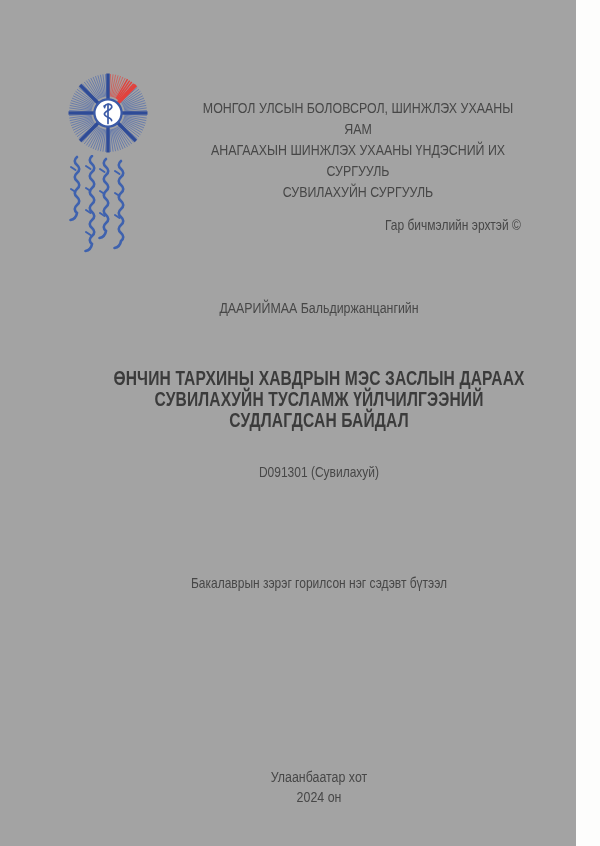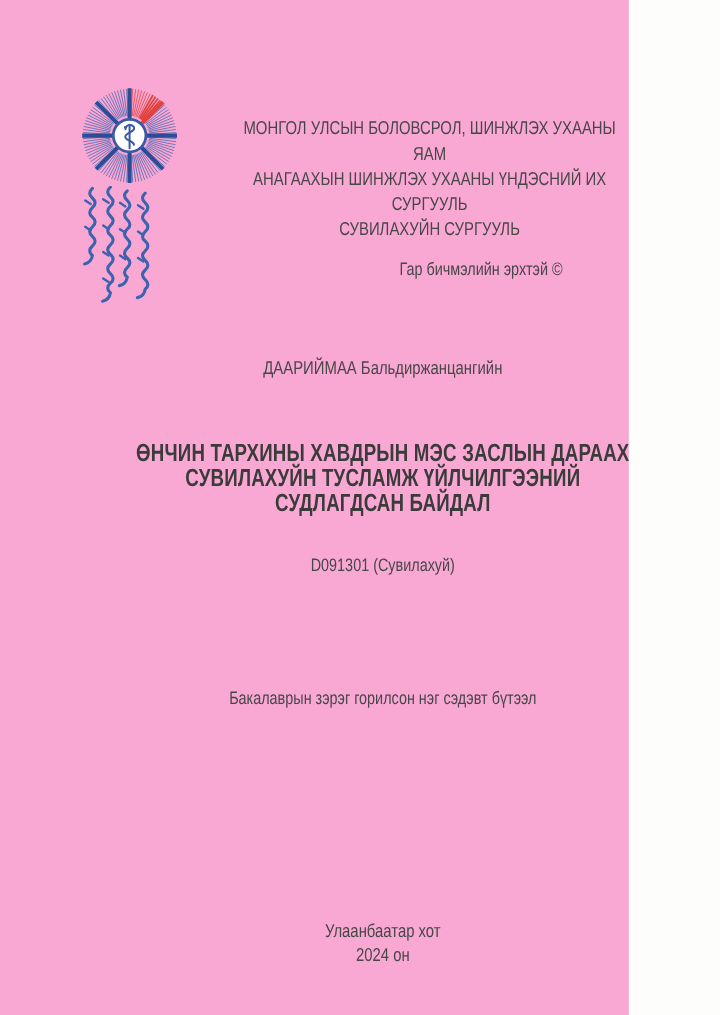--- a/index.html
+++ b/index.html
@@ -1,21 +1,21 @@
 <!DOCTYPE html>
 <html><head>
 <meta charset="utf-8">
 <style>
   html, body { margin:0; padding:0; }
   body { background:#fdfdfc; }
 
   .page {
     position:relative;
-    width:524px; height:846px;
-    background:#f9a8d4;
+    width:576px; height:846px;
+    background:#a3a3a3;
     font-family:"Liberation Sans", sans-serif;
     color:#454545;
     overflow:hidden;
   }
 
   
   .emblem   { position:absolute; left:68px; top:73px;  width:80px; height:80px; }
   .m-script { position:absolute; left:61px; top:155px; width:68px; height:98px; }
 
   .emblem-core   { fill:#ffffff; stroke:#3b5aa6; stroke-width:2.3; }

